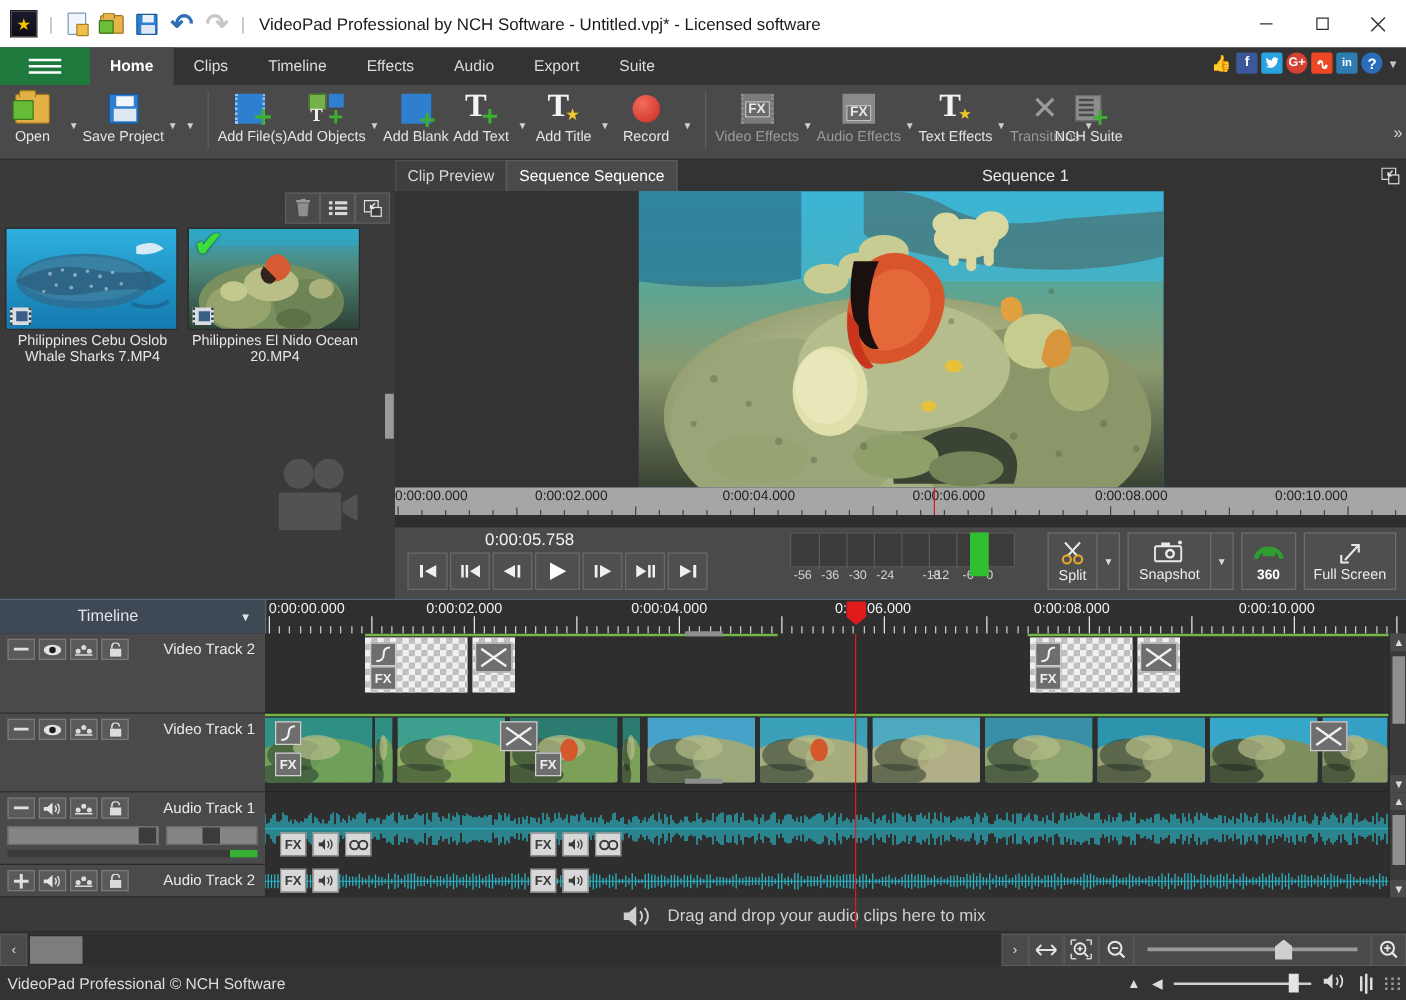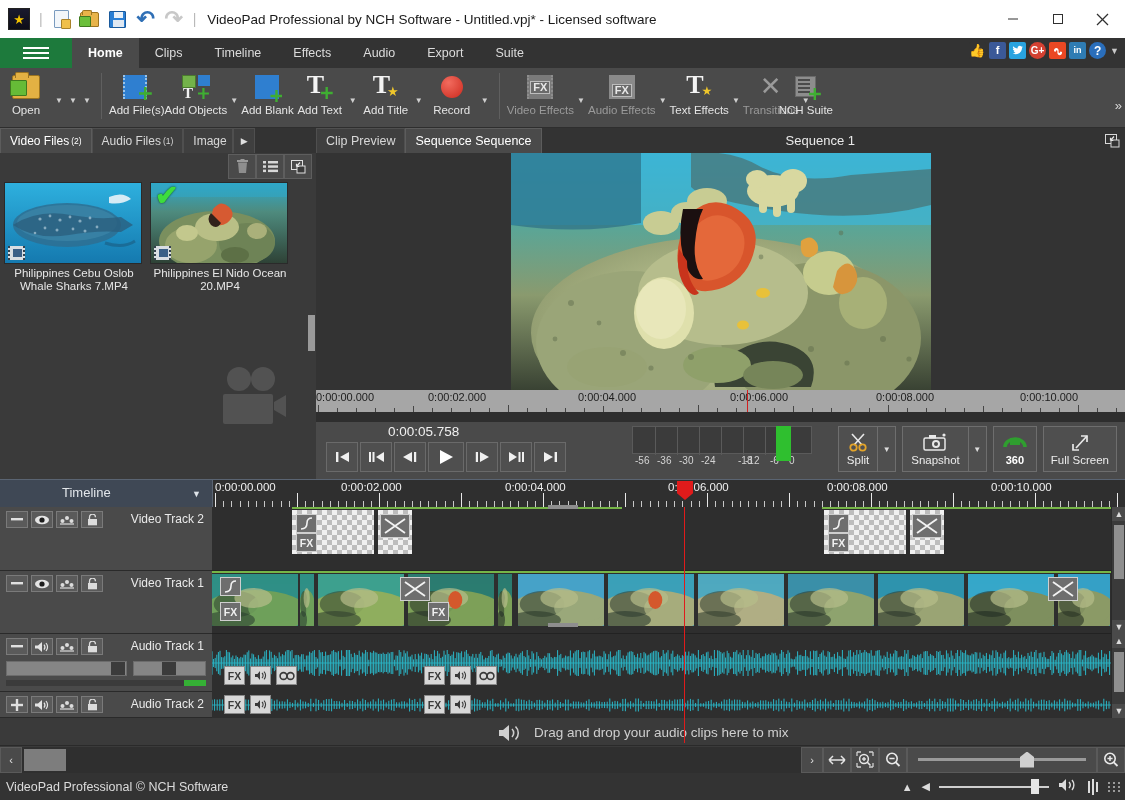--- a/index.html
+++ b/index.html
@@ -364,20 +364,26 @@
 
   <div class="ribbon">
     <div class="rgroup">
       <div class="rbtn">
         <span class="glyph">
             <span class="g-open"></span>
           </span>
         <span class="lbl">Open</span>
       </div>
       <div class="rcaret">▼</div>
+      <div class="rbtn">
+        <span class="glyph">
+            <span class="g-save"></span>
+          </span>
+        <span class="lbl">Save Project</span>
+      </div>
       <div class="rcaret">▼</div>
       <div class="rcaret">▼</div>
     </div>
     <div class="rdiv"></div>
     <div class="rgroup">
       <div class="rbtn">
         <span class="glyph">
             <span class="g-addfile"></span>
           </span>
         <span class="lbl">Add File(s)</span>
@@ -477,34 +483,20 @@
               <span class="plus"></span>
             </span>
         </span>
         <span class="lbl">NCH Suite</span>
       </div>
     </div>
     <div class="rmore">»</div>
   </div>
 
   <div class="binpanel">
-    <div class="bintabs">
-      <div class="bintab active">
-        <span>Video Files</span>
-        <sup>(2)</sup>
-      </div>
-      <div class="bintab">
-        <span>Audio Files</span>
-        <sup>(1)</sup>
-      </div>
-      <div class="bintab" style="width:50px;overflow:hidden">
-        <span>Image</span>
-      </div>
-      <div class="bintab-next">▶</div>
-    </div>
     <div class="bintools">
       <div class="bintool">
         <svg width="13" height="15" viewBox="0 0 13 15">
             <rect x="1" y="1" width="11" height="2" fill="#9a9a9a"></rect>
             <rect x="4.5" y="0" width="4" height="1.5" fill="#9a9a9a"></rect>
             <path d="M2 3.5h9l-1 10.5H3z" fill="#8e8e8e"></path>
           </svg>
       </div>
       <div class="bintool">
         <svg width="15" height="13" viewBox="0 0 15 13">

